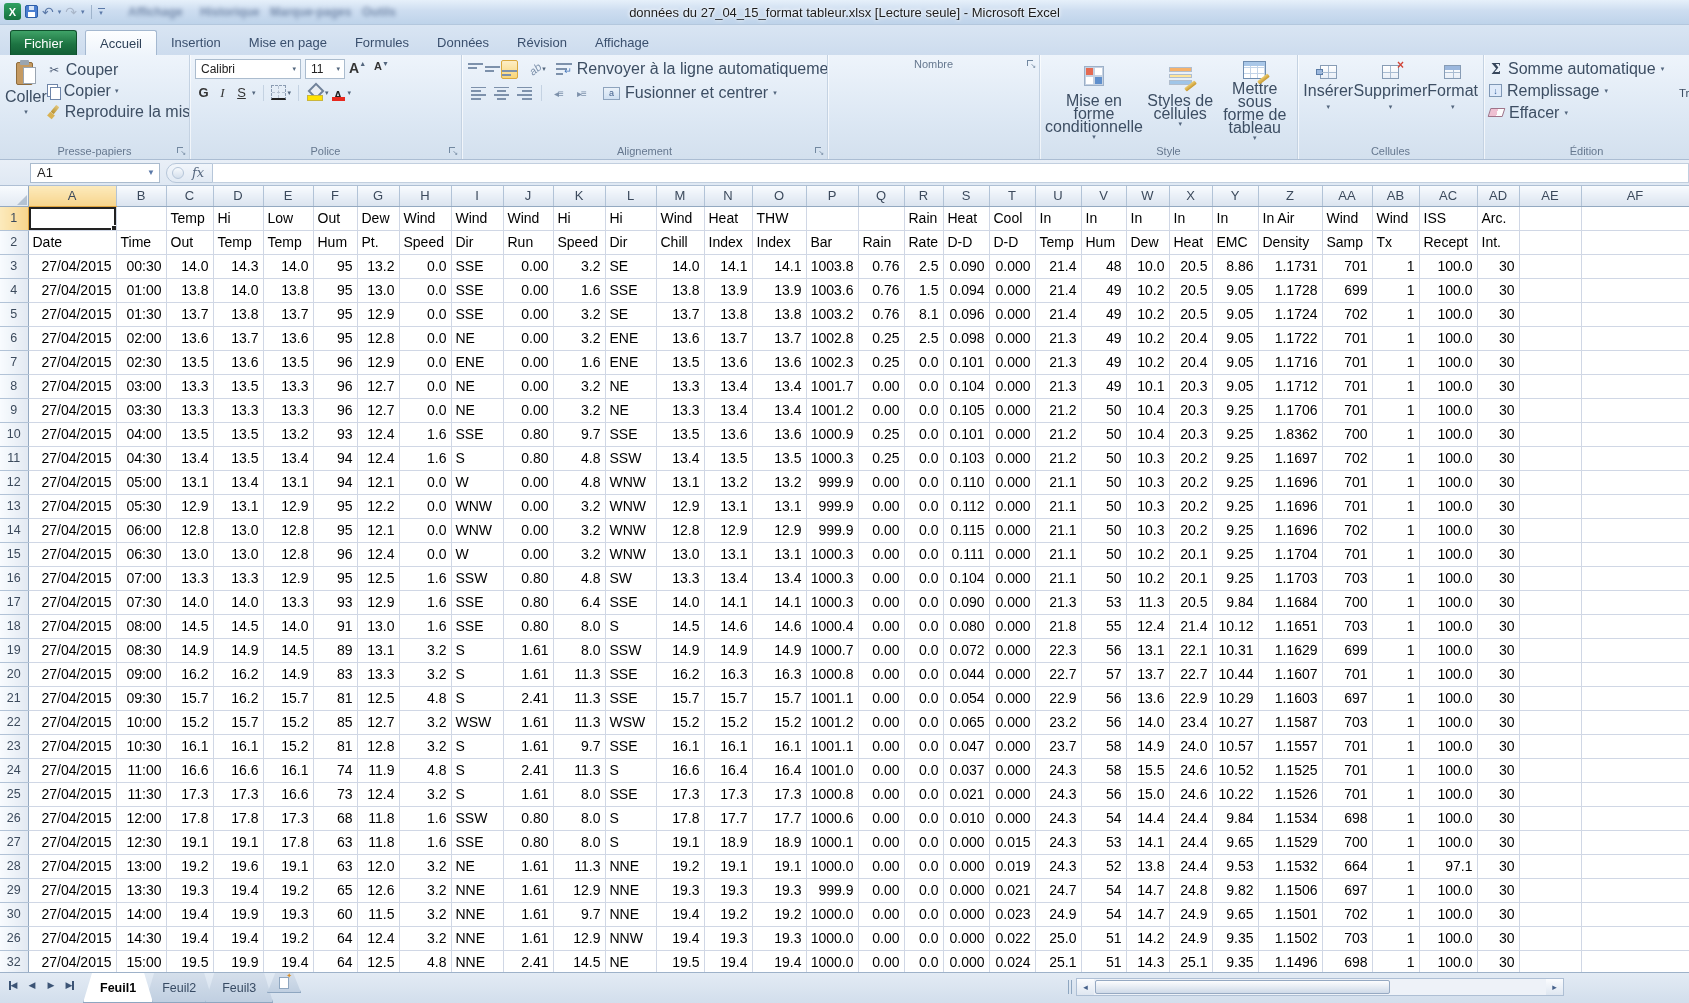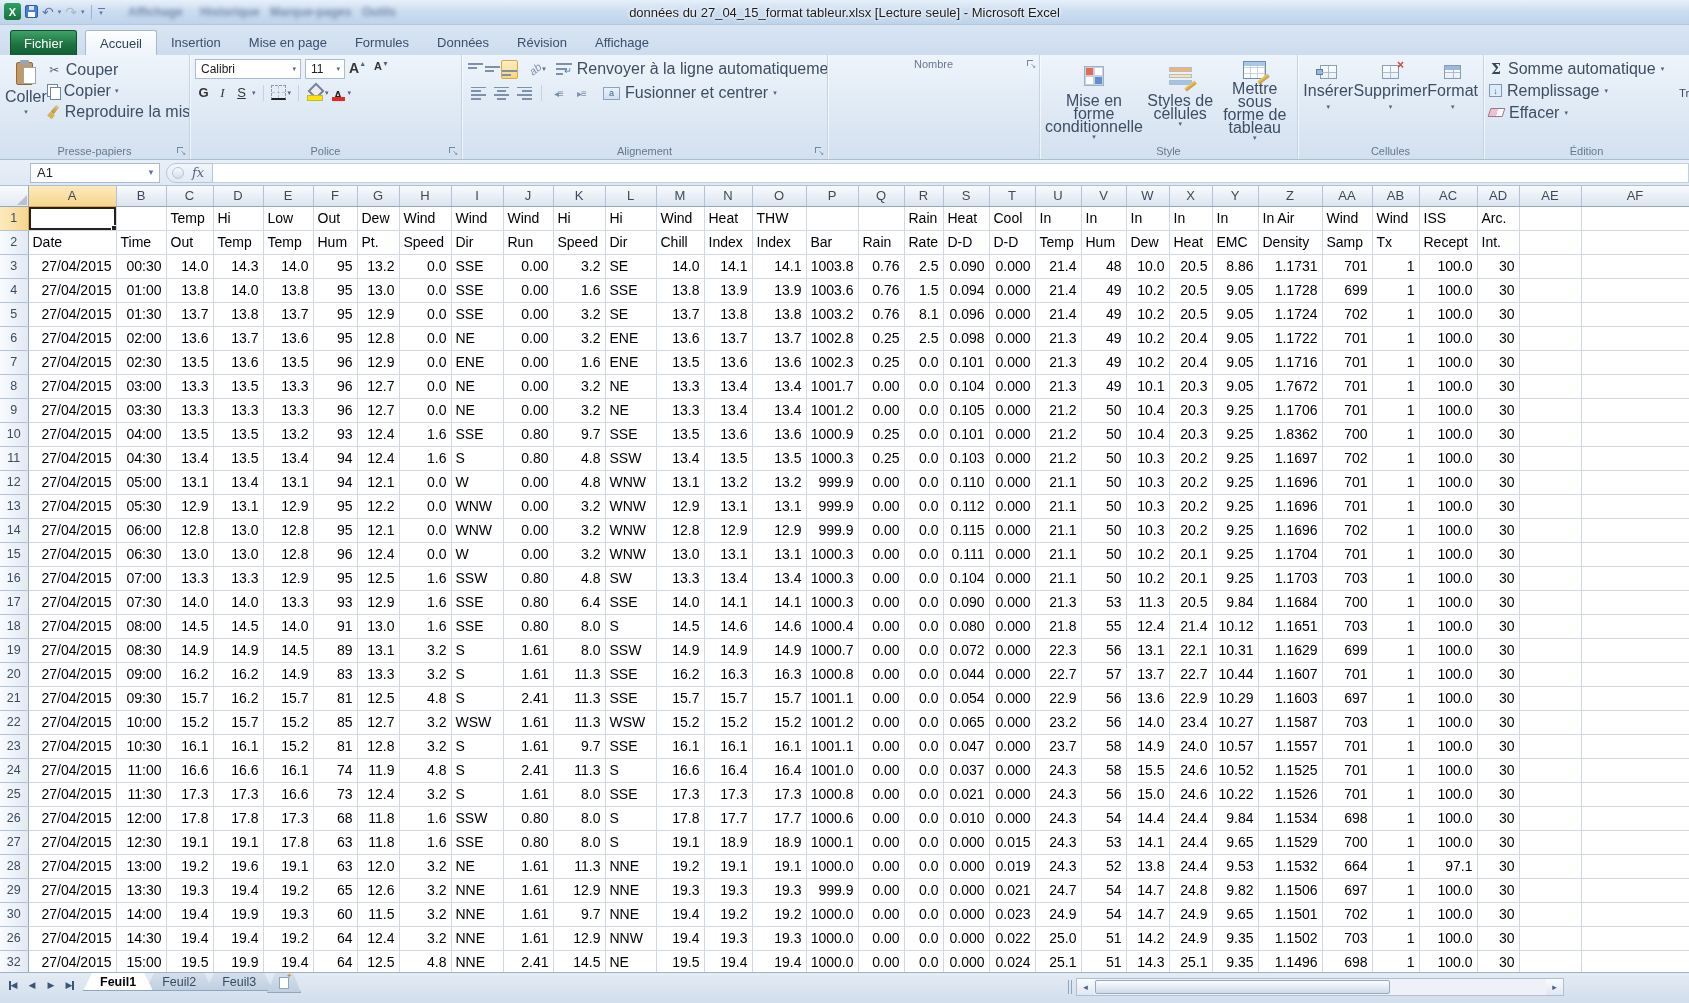--- a/index.html
+++ b/index.html
@@ -164,21 +164,21 @@
 td.tl{text-align:left}
 td.tr{text-align:right}
 td.active-cell{position:relative;box-shadow:inset 0 0 0 2px #222}
 td.active-cell::after{content:"";position:absolute;right:0;bottom:0;width:4px;height:4px;background:#222;border-left:1px solid #fff;border-top:1px solid #fff}
 
 
 .tabbar{height:31px;background:linear-gradient(#e3ebf4,#d2deec);border-top:1px solid #9eb2c9;display:flex;align-items:flex-start;position:relative;flex:none}
 .navs{display:flex;gap:3px;padding:4px 5px 0 5px}
 .nav{width:16px;height:16px;display:flex;align-items:center;justify-content:center;font-size:9px;color:#3c5475}
 .nav .bar{width:2px;height:9px;background:#3c5475}
-.stabs{display:flex;height:18px}
+.stabs{display:flex;height:30px}
 .stab{padding:0 16px;display:flex;align-items:center;font-size:12.5px;color:#374a63;background:linear-gradient(#d5dfeb,#c0cfe1);border:1px solid #8ea6c0;border-top:none;clip-path:polygon(9px 0,calc(100% - 9px) 0,100% 100%,0 100%);margin-left:-8px}
 .stab.active{background:#fff;font-weight:bold;color:#000;z-index:2}
 .instab{width:34px;height:20px;background:linear-gradient(#d5dfeb,#c0cfe1);border:1px solid #8ea6c0;border-top:none;clip-path:polygon(8px 0,calc(100% - 8px) 0,100% 100%,0 100%);display:flex;align-items:center;justify-content:center;margin-left:-6px}
 .sheet-ic{width:10px;height:12px;background:#fff;border:1px solid #8ea6c0;position:relative}
 .sheet-ic::after{content:"✦";position:absolute;right:-4px;top:-6px;font-size:7px;color:#d98f2b}
 .hscroll{position:absolute;left:1076px;top:5px;width:488px;height:18px;display:flex;background:#eef2f8;border:1px solid #aebfd4}
 .sarr{width:17px;display:flex;align-items:center;justify-content:center;font-size:9px;color:#45608a;background:linear-gradient(#fbfcfe,#dfe7f1)}
 .strack{flex:1;position:relative}
 .hthumb{position:absolute;left:1px;top:1px;bottom:1px;width:295px;background:linear-gradient(#fdfdfe,#cfdae8);border:1px solid #96a9c2;border-radius:2px}
 .tgrip{position:absolute;left:1068px;top:7px;width:4px;height:14px;border-left:1px solid #8ea6c0;border-right:1px solid #8ea6c0}
@@ -823,21 +823,21 @@
             <td class="tr">1001.7</td>
             <td class="tr">0.00</td>
             <td class="tr">0.0</td>
             <td class="tr">0.104</td>
             <td class="tr">0.000</td>
             <td class="tr">21.3</td>
             <td class="tr">49</td>
             <td class="tr">10.1</td>
             <td class="tr">20.3</td>
             <td class="tr">9.05</td>
-            <td class="tr">1.7672</td>
+            <td class="tr">1.1712</td>
             <td class="tr">701</td>
             <td class="tr">1</td>
             <td class="tr">100.0</td>
             <td class="tr">30</td>
             <td class="tr"></td>
             <td class="tr"></td>
           </tr>
           <tr>
             <th class="rh">9</th>
             <td class="tr">27/04/2015</td>

